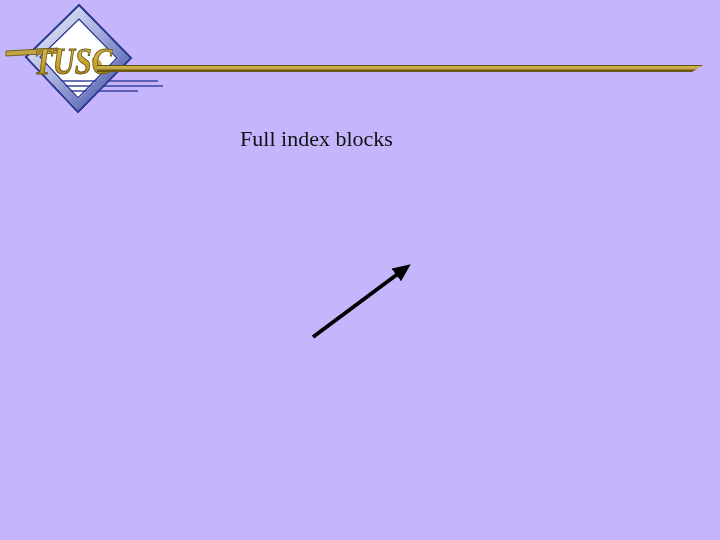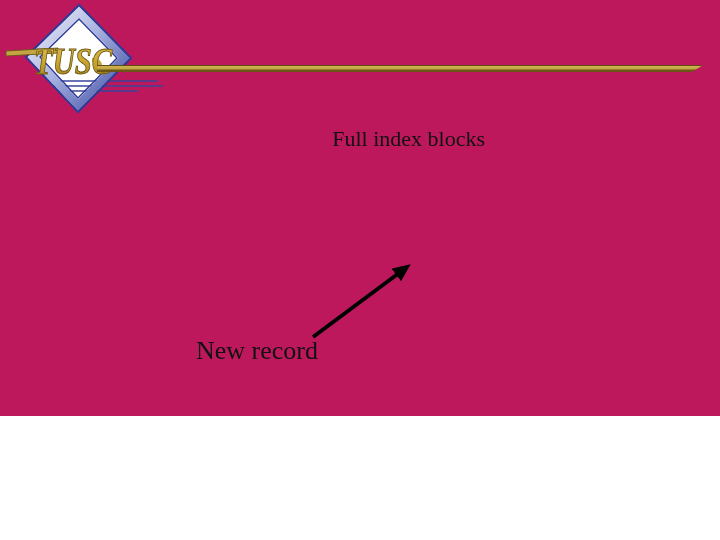--- a/index.html
+++ b/index.html
@@ -1,20 +1,20 @@
 <!DOCTYPE html>
 <html style="--gold: #c3a643; --gold-dark: #6b5616; --navy: #2e3a96; --text-color: #111111; --border-color: #000000;"><head>
 <meta charset="utf-8">
 <style>
   html, body { margin: 0; padding: 0; background: #ffffff; }
   #slide {
     position: relative;
     width: 720px;
-    height: 416px;
-    background: #be185d;
+    height: 540px;
+    background: #c4b5fd;
     overflow: hidden;
     font-family: "Liberation Serif", "DejaVu Serif", serif;
     color: var(--text-color, #111);
   }
 
   
   .slide-title {
     position: absolute;
     top: 11px;
     right: 15px;
@@ -40,21 +40,21 @@
   }
 
   .logo-svg { position: absolute; left: 0; top: 0; }
 
   
   .row-caption {
     position: absolute;
     left: 148px;
     top: 126px;
     width: 337px;
-    text-align: right;
+    text-align: center;
     font-size: 22px;
     line-height: 1.15;
   }
 
   
   .blocks-row {
     position: absolute;
     left: 148px;
     top: 154px;
     width: 337px;
@@ -146,15 +146,14 @@
 
   <svg class="arrow-svg" width="720" height="540" viewBox="0 0 720 540" aria-hidden="true">
     <defs>
       <marker id="arrowHead" markerUnits="userSpaceOnUse" markerWidth="18" markerHeight="16" viewBox="0 0 16 14" refX="3" refY="7" orient="auto">
         <path d="M0,0 L16,7 L0,14 Z" fill="#000"></path>
       </marker>
     </defs>
     <line x1="313" y1="337" x2="399" y2="273" stroke="#000" stroke-width="4" marker-end="url(#arrowHead)"></line>
   </svg>
 
-  <div class="new-record">New record</div>
 
 </div>
 
 </body></html>

